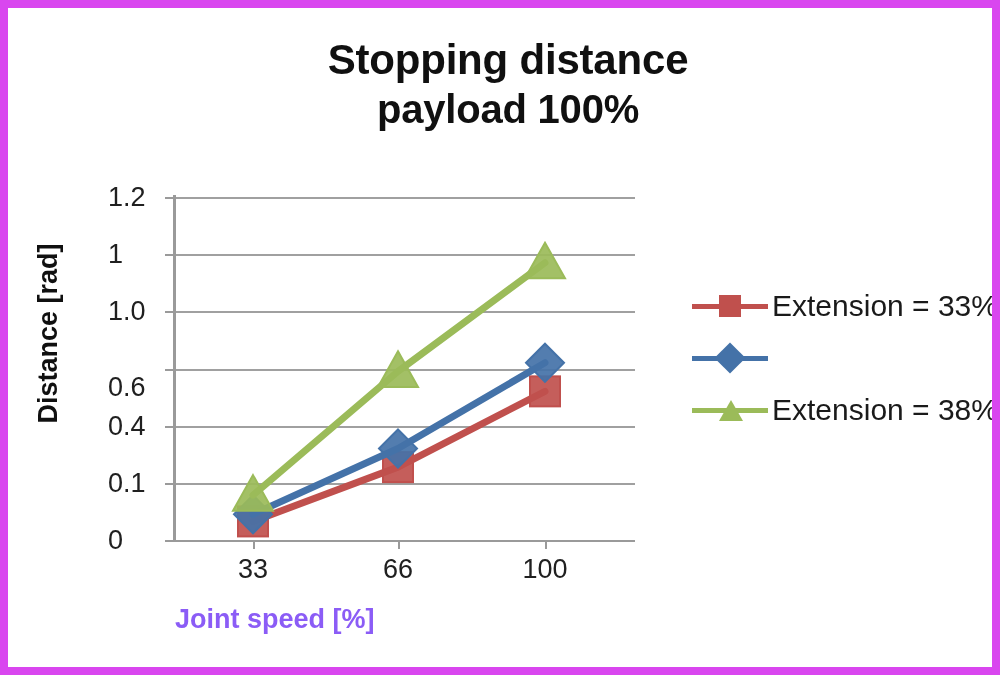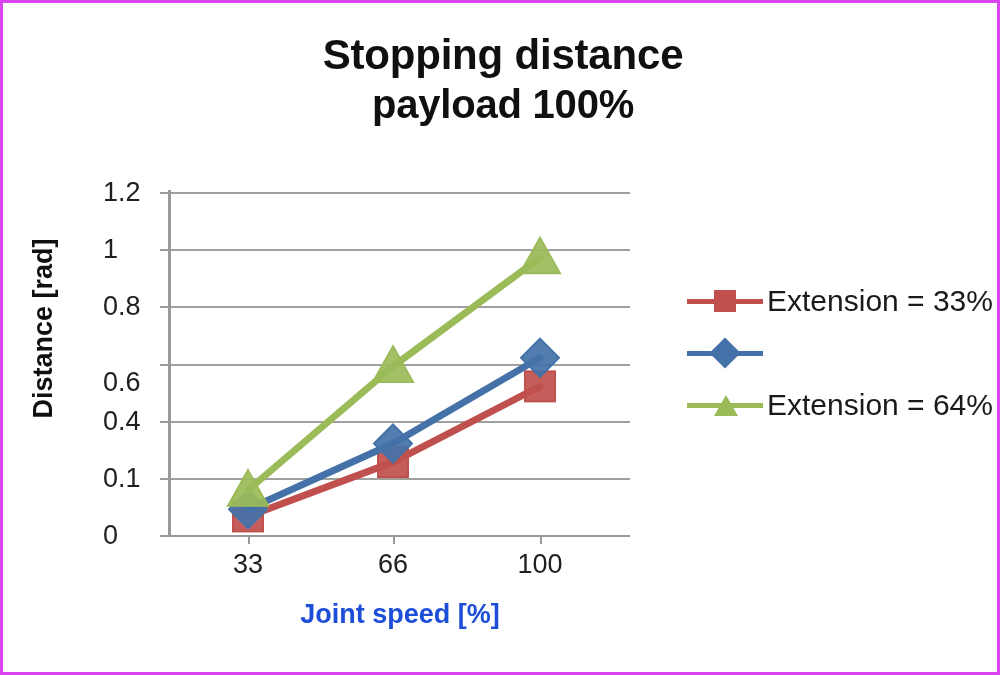--- a/index.html
+++ b/index.html
@@ -8,21 +8,21 @@
     background: #ffffff;
   }
   body {
     font-family: "Liberation Sans", sans-serif;
   }
   #chart-root {
     position: relative;
     width: 1000px;
     height: 675px;
     background: #ffffff;
-    border: 3px solid #d946ef;
+    border: 8px solid #d946ef;
     box-sizing: border-box;
     overflow: hidden;
   }
 
   
   .chart-title {
     position: absolute;
     left: 0;
     top: 26px;
     width: 1000px;
@@ -106,24 +106,24 @@
     color: #202020;
     transform: translateX(-60px);
   }
 
   
   .x-axis-title {
     position: absolute;
     left: 167px;
     top: 596px;
     width: 460px;
-    text-align: center;
+    text-align: left;
     font-size: 27px;
     font-weight: bold;
-    color: #1d4ed8;
+    color: #8b5cf6;
   }
   .y-axis-title {
     position: absolute;
     left: -60px;
     top: 310px;
     width: 200px;
     text-align: center;
     font-size: 27px;
     font-weight: bold;
     color: #101010;
@@ -209,21 +209,21 @@
     <div class="y-tick" style="top:303.3px;"></div>
     <div class="y-tick" style="top:360.5px;"></div>
     <div class="y-tick" style="top:417.7px;"></div>
     <div class="y-tick" style="top:474.8px;"></div>
     <div class="y-tick" style="top:532px;"></div>
   </div>
 
   <div class="y-labels">
     <div class="y-tick-label" style="top:189px;">1.2</div>
     <div class="y-tick-label" style="top:246.2px;">1</div>
-    <div class="y-tick-label" style="top:303.3px;">0.8</div>
+    <div class="y-tick-label" style="top:303.3px;">1.0</div>
     <div class="y-tick-label" style="top:379px;">0.6</div>
     <div class="y-tick-label" style="top:417.7px;">0.4</div>
     <div class="y-tick-label" style="top:474.8px;">0.1</div>
     <div class="y-tick-label" style="top:532px;">0</div>
   </div>
 
   <div>
     <div class="x-tick" style="left:245px;"></div>
     <div class="x-tick" style="left:390px;"></div>
     <div class="x-tick" style="left:537px;"></div>
@@ -267,17 +267,17 @@
       <span class="legend-key">
         <span class="key-line" style="background:#4472A8;"></span>
         <span class="key-marker" style="background:#4472A8; transform:rotate(45deg);"></span>
       </span>
     </div>
     <div class="legend-item">
       <span class="legend-key">
         <span class="key-line" style="background:#9BBB59;"></span>
         <span class="key-marker" style="background:transparent; width:0; height:0; left:27px; top:5px; border-left:12px solid transparent; border-right:12px solid transparent; border-bottom:21px solid #9BBB59;"></span>
       </span>
-      <span class="legend-label">Extension = 64%</span>
+      <span class="legend-label">Extension = 38%</span>
     </div>
   </div>
 
 </div>
 
 </body></html>

